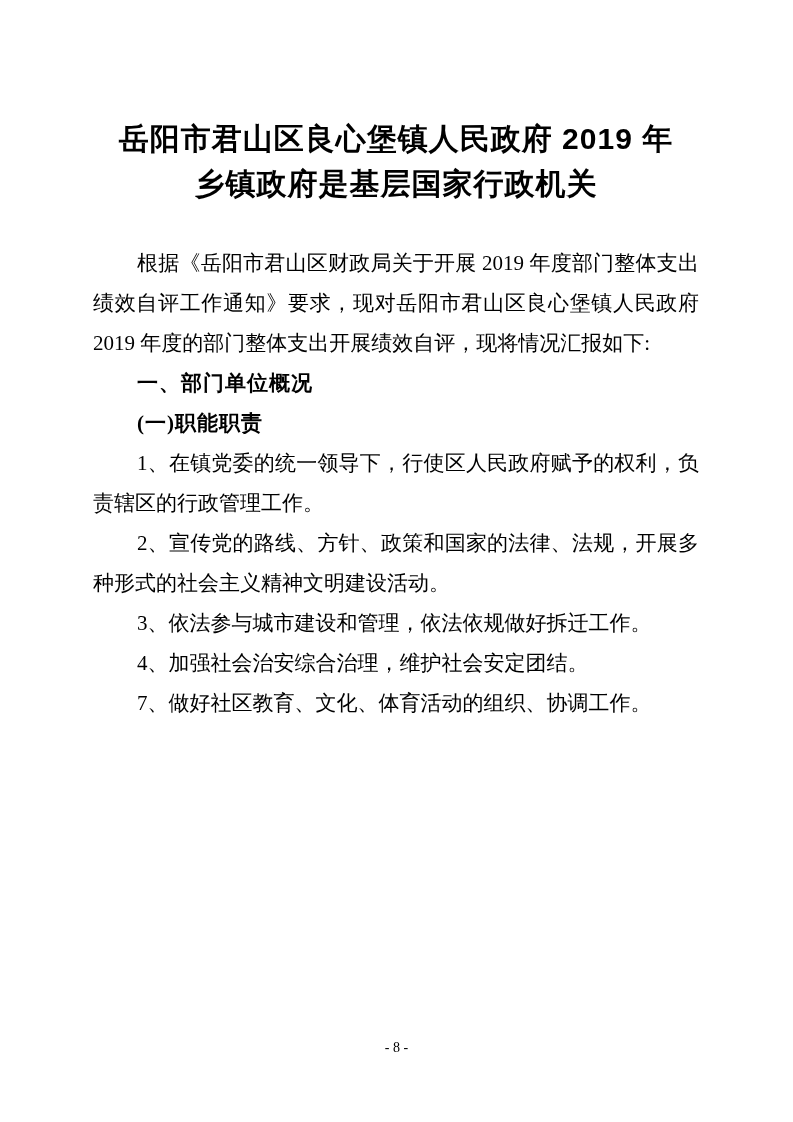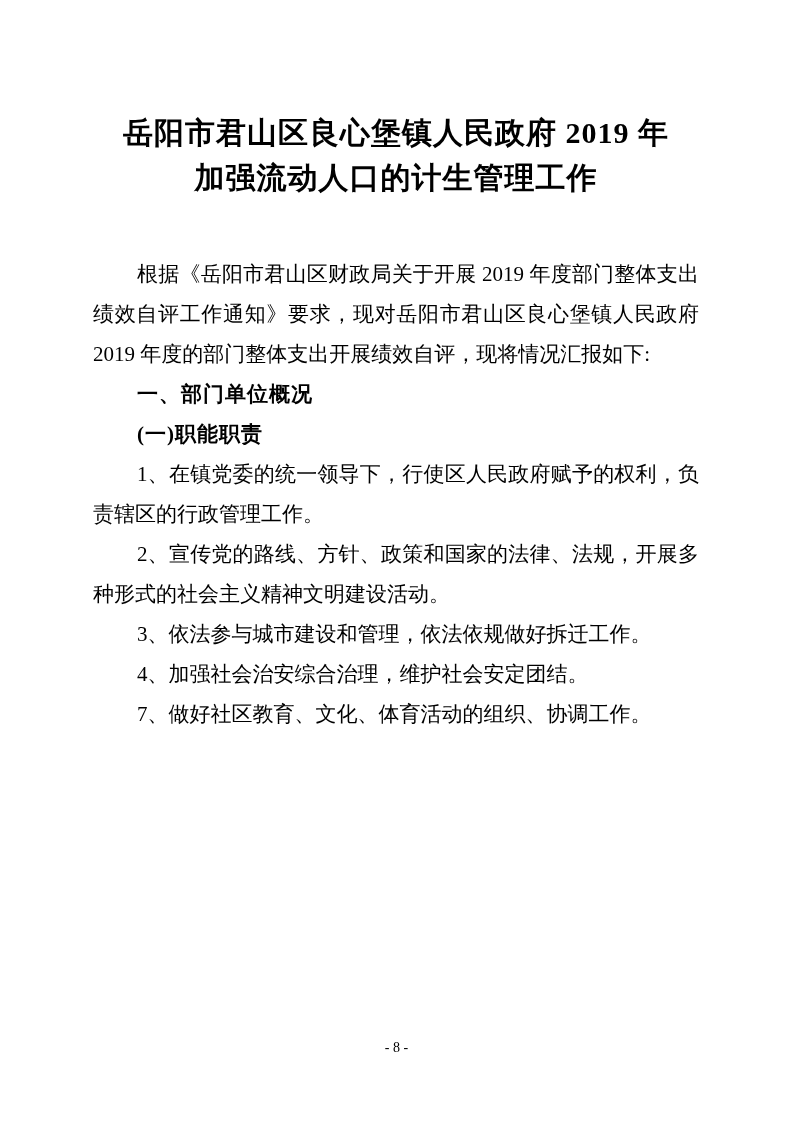--- a/index.html
+++ b/index.html
@@ -21,25 +21,26 @@
     position: absolute;
     left: 93px;
     top: 110px;
     width: 606px;
   }
   .doc-title {
     font-size: 30px;
     line-height: 45px;
     font-weight: bold;
     text-align: center;
-    font-family: Liberation Serif, serif;
+    font-family: Liberation Sans, sans-serif;
     letter-spacing: 1px;
+    margin-top: 6px;
   }
   .body-text {
-    margin-top: 54px;
+    margin-top: 37px;
     font-size: 21px;
     line-height: 40px;
     text-align: justify;
     text-justify: inter-character;
   }
   .body-text p {
     margin: 0;
     padding: 0;
     text-indent: 44px;
   }
@@ -65,21 +66,21 @@
   }
 </style>
 </head>
 <body>
 
 <div class="page">
   <div class="content">
 
     <div class="doc-title">
       <div>岳阳市君山区良心堡镇人民政府 2019 年</div>
-      <div>加强流动人口的计生管理工作</div>
+      <div>乡镇政府是基层国家行政机关</div>
     </div>
 
     <div class="body-text">
       <p>根据《岳阳市君山区财政局关于开展 2019 年度部门整体支出绩效自评工作通知》要求，现对岳阳市君山区良心堡镇人民政府 2019 年度的部门整体支出开展绩效自评，现将情况汇报如下:</p>
 
       <p class="section-heading">一、部门单位概况</p>
 
       <p class="subsection-heading">(一)职能职责</p>
 
       <div>

